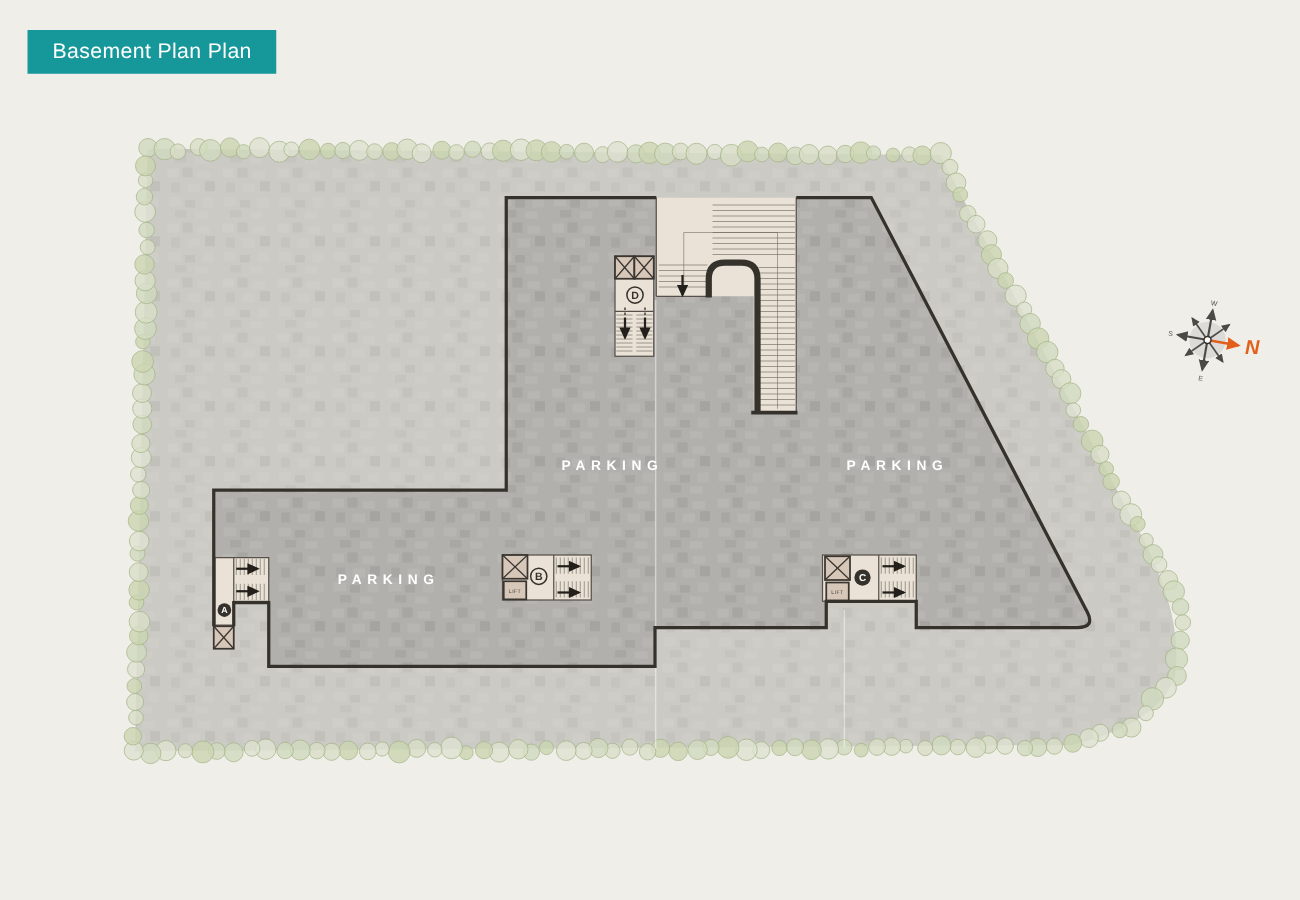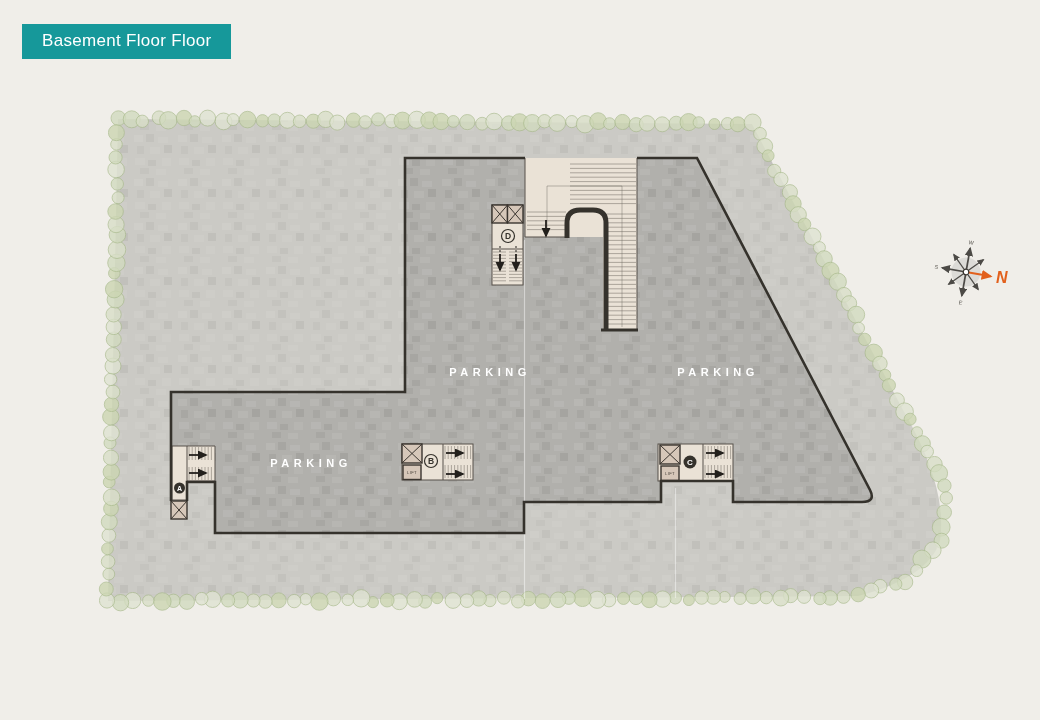--- a/index.html
+++ b/index.html
@@ -47,21 +47,21 @@
   .compass-center{fill:#ffffff;stroke:#35322c;stroke-width:1.2;}
   .compass-letter{fill:#57544e;font-size:5.5px;}
   .compass-north{fill:var(--compassNorth,#e2601c);font-size:16px;font-weight:bold;font-style:italic;}
 </style>
 </head>
 <body>
 
 <div class="stage">
 
   <div class="banner">
-    <span>Basement Floor Floor</span>
+    <span>Basement Plan Plan</span>
   </div>
 
   <svg viewBox="0 0 1040 720" width="1040" height="720">
     <defs>
       <pattern id="siteTex" width="44" height="44" patternUnits="userSpaceOnUse">
         <rect width="44" height="44" style="fill:var(--site,#cbcac5)"></rect>
         <rect x="2" y="3" width="9" height="7" fill="#ffffff" opacity="0.07"></rect>
         <rect x="14" y="2" width="8" height="8" fill="#000000" opacity="0.04"></rect>
         <rect x="26" y="5" width="10" height="6" fill="#ffffff" opacity="0.06"></rect>
         <rect x="5" y="14" width="7" height="8" fill="#000000" opacity="0.03"></rect>

